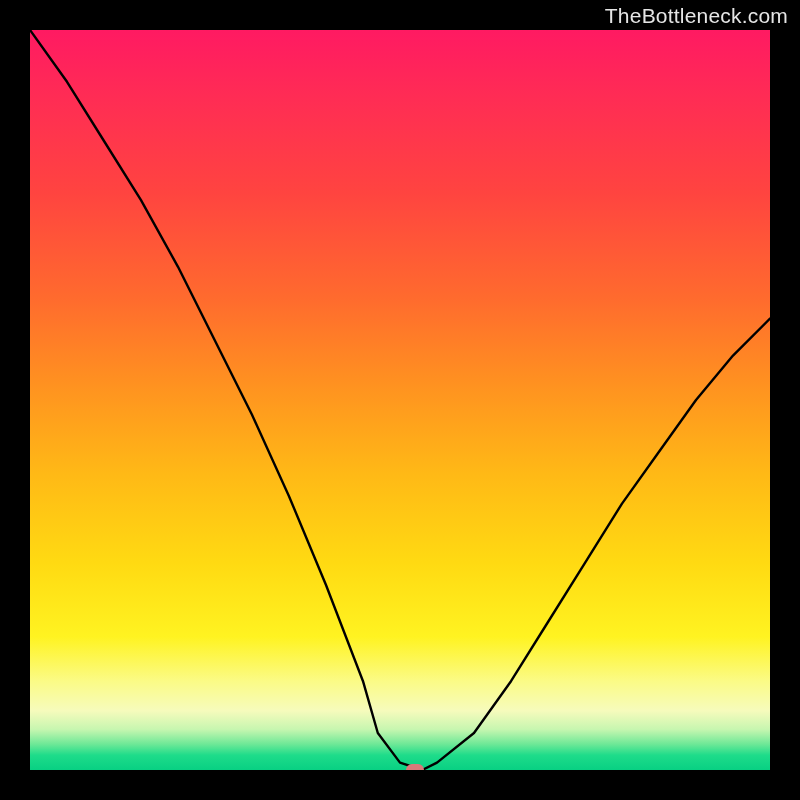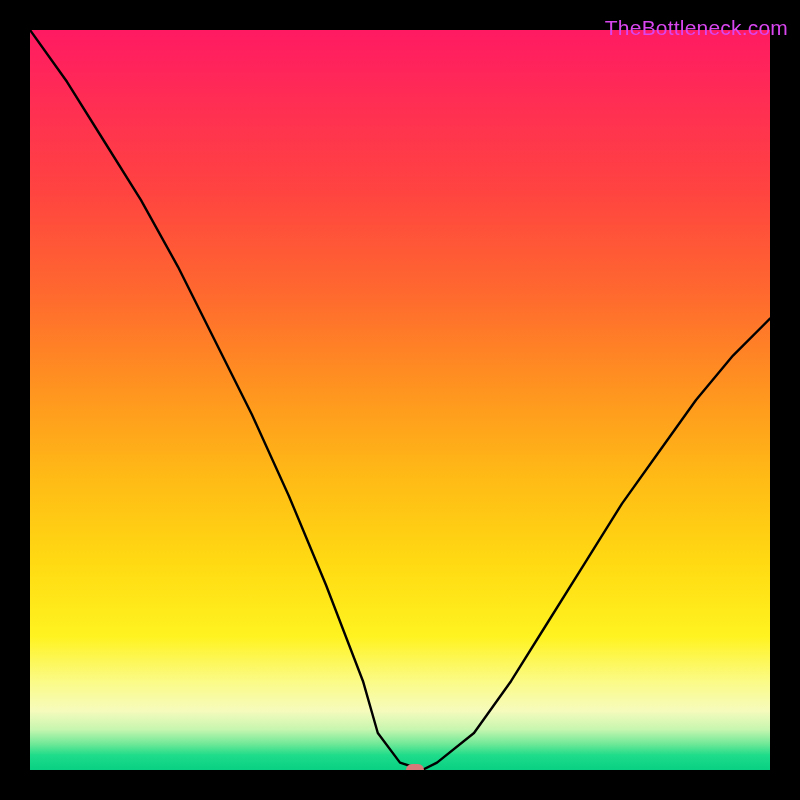--- a/index.html
+++ b/index.html
@@ -12,23 +12,23 @@
     font-family: Arial, Helvetica, sans-serif;
   }
   .frame {
     position: relative;
     width: 800px;
     height: 800px;
     background: #000;
   }
   .watermark {
     position: absolute;
-    top: 16px;
+    top: 4px;
     right: 12px;
-    color: #d946ef;
+    color: #e5e5e5;
     font-size: 21px;
     font-weight: 500;
     letter-spacing: 0.2px;
     z-index: 10;
   }
   .plot-area {
     position: absolute;
     left: 30px;
     top: 30px;
     width: 740px;

